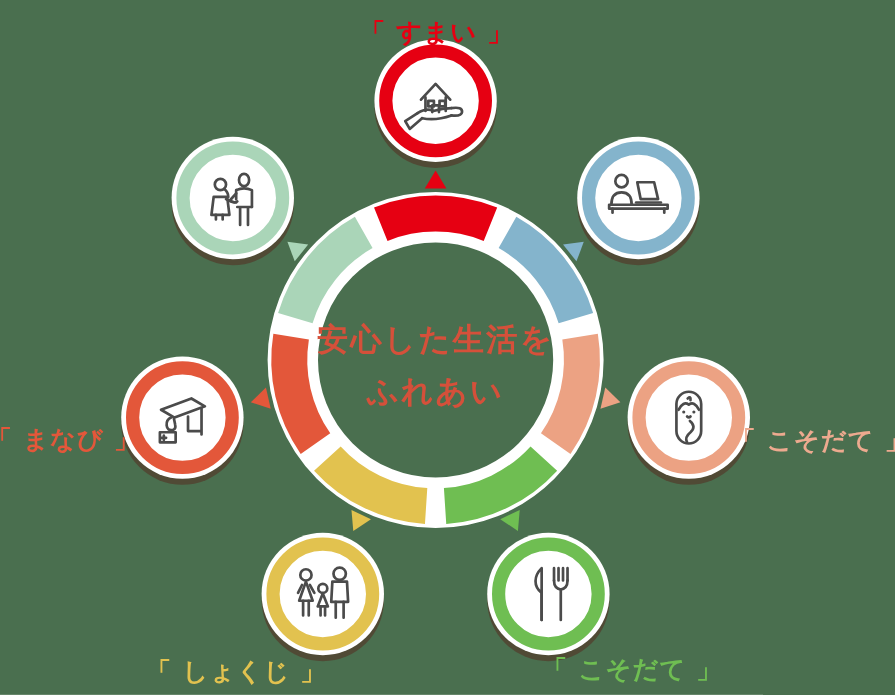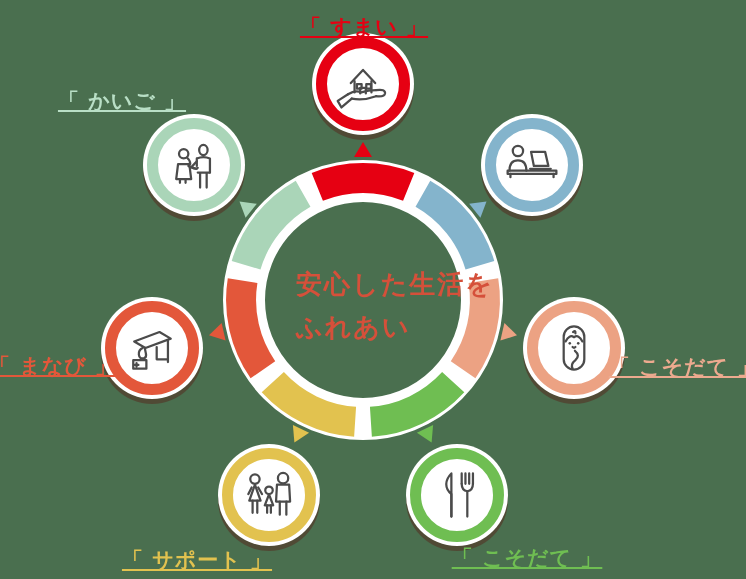--- a/index.html
+++ b/index.html
@@ -10,44 +10,43 @@
     background:var(--c,#4a6f4f);
     overflow:hidden;
   }
   svg.ring-svg{position:absolute;left:0;top:0;}
   .ringbase{fill:none;stroke:var(--c,#ffffff);stroke-width:42;}
   path.seg{fill:none;stroke:var(--c);stroke-width:30;}
   path.arrow{fill:var(--c);stroke:none;}
   .center-text{
     position:absolute;left:363px;top:306px;
     transform:translate(-50%,-50%);
-    text-align:left;white-space:nowrap;
+    text-align:center;white-space:nowrap;
     color:var(--c,#d5503a);
-    font-size:26px;font-weight:bold;line-height:43px;letter-spacing:2px;margin-left:32px;
+    font-size:26px;font-weight:bold;line-height:43px;letter-spacing:2px;
   }
   .icon-circle{
     position:absolute;
     width:72px;height:72px;
     transform:translate(-50%,-50%);
     background:#fff;
     border:11px solid var(--c);
     border-radius:50%;
     box-shadow:0 0 0 4px #ffffff, 0 5px 0 4px rgba(82,64,46,0.78);
     display:flex;align-items:center;justify-content:center;
   }
   .licon{width:60px;height:60px;}
   .licon *{stroke:var(--ink,#4b4b4b);stroke-width:2.4;fill:none;stroke-linecap:round;stroke-linejoin:round;}
   .licon .dot{fill:var(--ink,#4b4b4b);stroke:none;}
   .cat-label{
     position:absolute;
     transform:translate(-50%,-50%);
     color:var(--c);
     font-size:21px;font-weight:bold;letter-spacing:1px;
     white-space:nowrap;
-    text-decoration:underline;
   }
 </style>
 </head>
 <body>
 
 <div class="stage" style="--c: #4a6f4f; --ink: #4b4b4b;">
 
   <svg class="ring-svg" width="746" height="579" viewBox="0 0 746 579">
     <circle class="ringbase" cx="363" cy="300" r="119" style="--c: #ffffff;"></circle>
 
@@ -130,21 +129,21 @@
       <path d="M13.5 24 L10 31 M20.5 24 L24.5 31"></path>
       <path d="M14.5 38 V51 M19.5 38 V51"></path>
       <circle cx="32" cy="27" r="4"></circle>
       <path d="M32 31.5 L27.5 43 L36.5 43 Z"></path>
       <path d="M30 43 V51 M34 43 V51"></path>
       <circle cx="47" cy="14" r="5.5"></circle>
       <path d="M40.5 21 L53.5 21 L54.5 39 L39.5 39 Z"></path>
       <path d="M43.5 39 V53 M50.5 39 V53"></path>
     </svg>
   </div>
-  <div class="cat-label" style="left: 197px; top: 560px; --c: #e2c24f;">「 サポート 」</div>
+  <div class="cat-label" style="left: 197px; top: 560px; --c: #e2c24f;">「 しょくじ 」</div>
 
   <div class="icon-circle" style="left: 152px; top: 348px; --c: #e3573a;">
     <svg class="licon" viewBox="0 0 64 64">
       <path d="M13 25 L40 15 L52 22 L25 32 Z"></path>
       <path d="M49 24 V47 M37 31 V44 M37 44 H49"></path>
       <path d="M22 32 Q17.5 34 18 39 Q18.5 44 23.5 43 Q26.5 42 25.5 38 L24.5 33"></path>
       <rect x="12" y="45" width="14" height="9"></rect>
       <path d="M15.5 48 V52 M13.5 50 H17.5"></path>
     </svg>
   </div>
@@ -156,15 +155,14 @@
       <path d="M24.5 24 Q28 27 28 31"></path>
       <path d="M15 31 L27 31 L29 47 L13 47 Z"></path>
       <path d="M17 47 V51 M23 47 V51"></path>
       <path d="M26 33 Q31 36 35 36"></path>
       <ellipse cx="42" cy="16" rx="4.5" ry="5.5"></ellipse>
       <path d="M35 25 Q42 22 49 25 L49 40 M35 25 L35 33"></path>
       <path d="M35 28 L29.5 34 Q33 37 36 35"></path>
       <path d="M36 40 H49 M38.5 40 V56 M45.5 40 V56"></path>
     </svg>
   </div>
-  <div class="cat-label" style="left: 122px; top: 101px; --c: #b9dfc6;">「 かいご 」</div>
 
 </div>
 
 </body></html>

